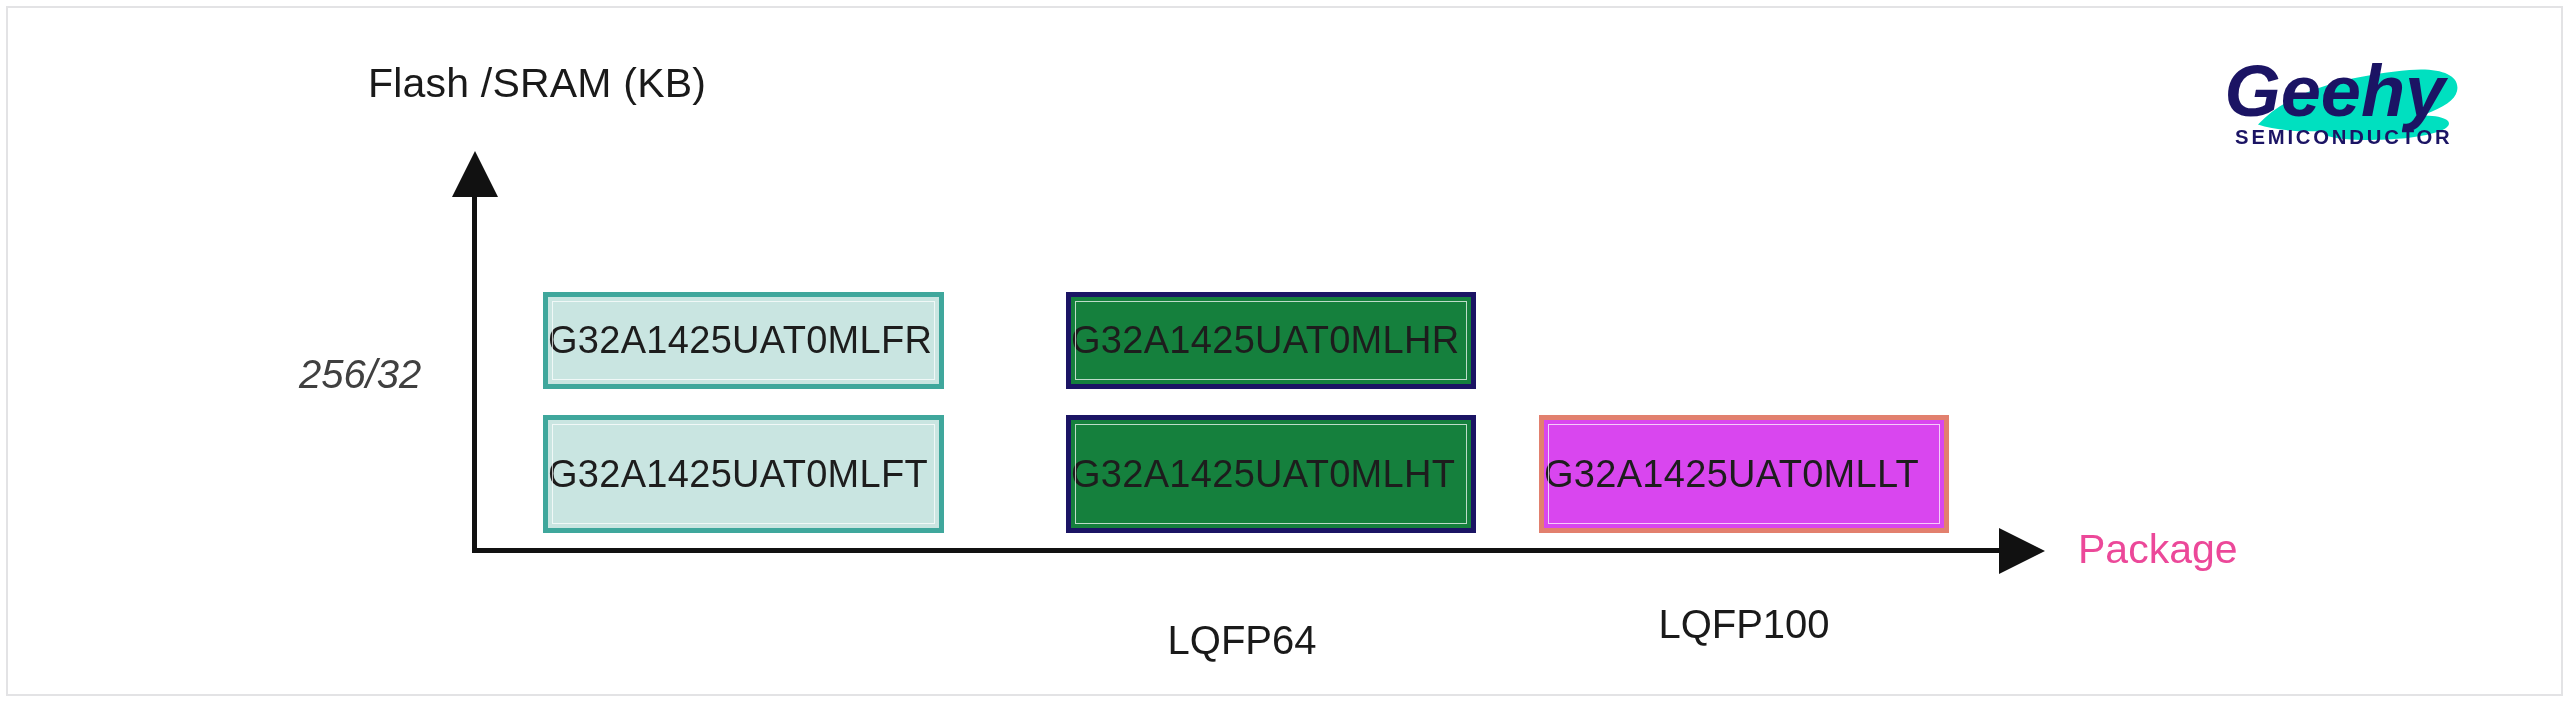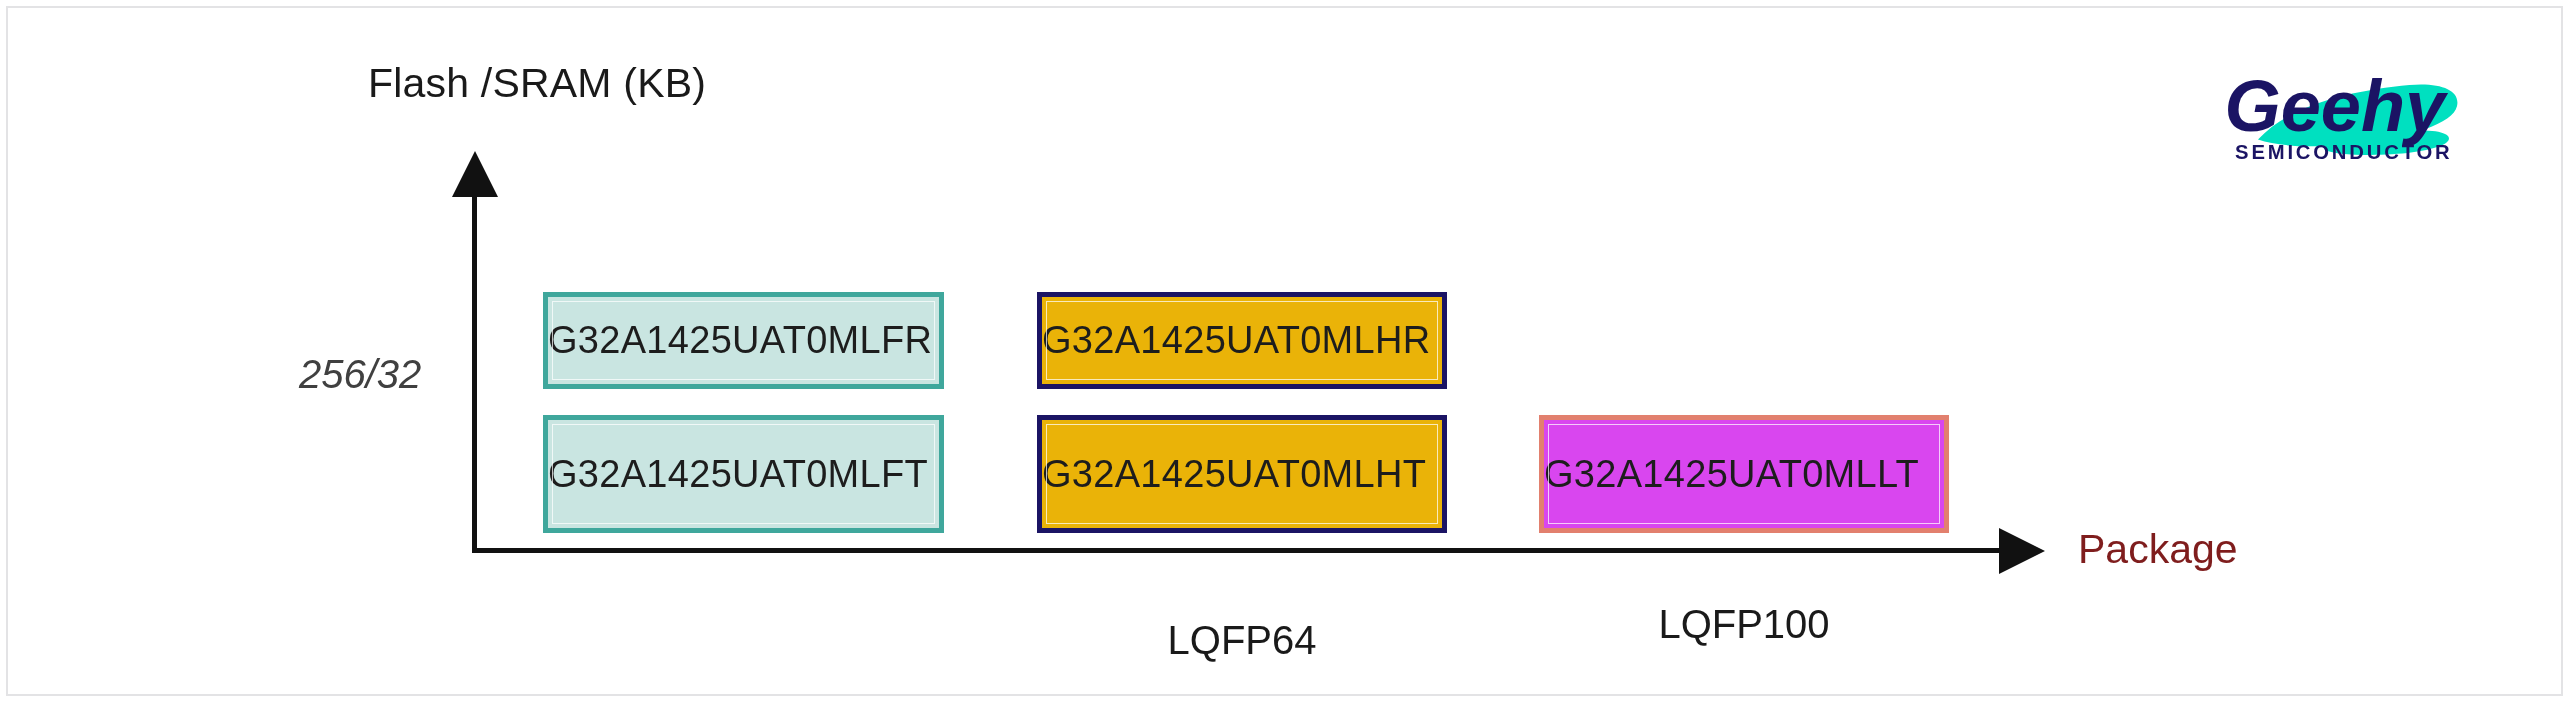--- a/index.html
+++ b/index.html
@@ -77,21 +77,21 @@
     font-size: 41px;
     color: #1a1a1a;
     letter-spacing: 0.2px;
     white-space: nowrap;
   }
   .x-axis-title {
     position: absolute;
     left: 2078px;
     top: 526px;
     font-size: 41px;
-    color: #7f1d1d;
+    color: #ec4899;
     white-space: nowrap;
     text-align: right;
   }
   .y-tick-label {
     position: absolute;
     left: 299px;
     top: 352px;
     font-size: 40px;
     color: #404040;
     white-space: nowrap;
@@ -126,35 +126,35 @@
     position: absolute;
     left: 4.4px;
     top: 4.4px;
     right: 4.4px;
     bottom: 4.4px;
     border: 1.8px solid rgba(255,255,255,0.72);
     pointer-events: none;
   }
 
   .box-teal   { background: #c9e5e1; border: 5.3px solid #3fa79c; }
-  .box-purple { background: #eab308; border: 5.3px solid #1b1464; }
+  .box-purple { background: #15803d; border: 5.3px solid #1b1464; margin-left: 29px; }
   .box-orange { background: #d946ef; border: 5.3px solid #e2806e; }
 
   
   .col-0 { left: 543px;  width: 401px; }
   .col-1 { left: 1037px; width: 410px; }
   .col-2 { left: 1539px; width: 410px; }
   .row-0 { top: 292px; height: 97px; }
   .row-1 { top: 415px; height: 118px; }
 
   
   .logo {
     position: absolute;
     left: 2221px;
-    top: 55px;
+    top: 40px;
     width: 273px;
     height: 111px;
     text-align: center;
   }
   .logo svg { display: block; }
   .logo-wordmark {
     font-family: "Liberation Sans", sans-serif;
     font-weight: bold;
     font-style: italic;
     font-size: 82px;

